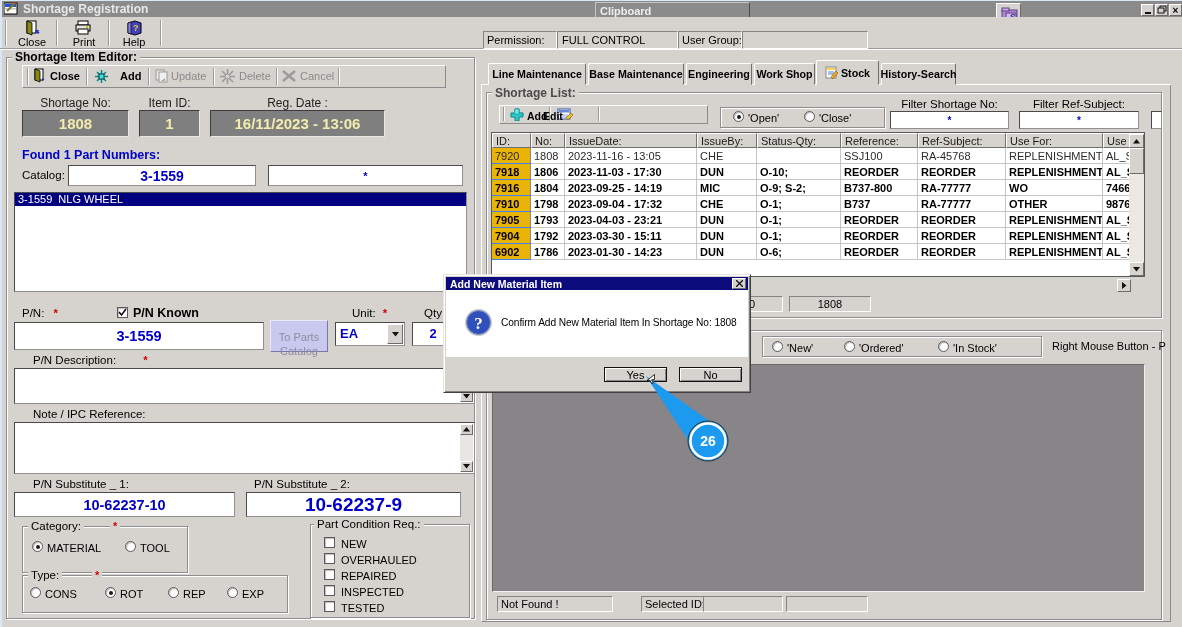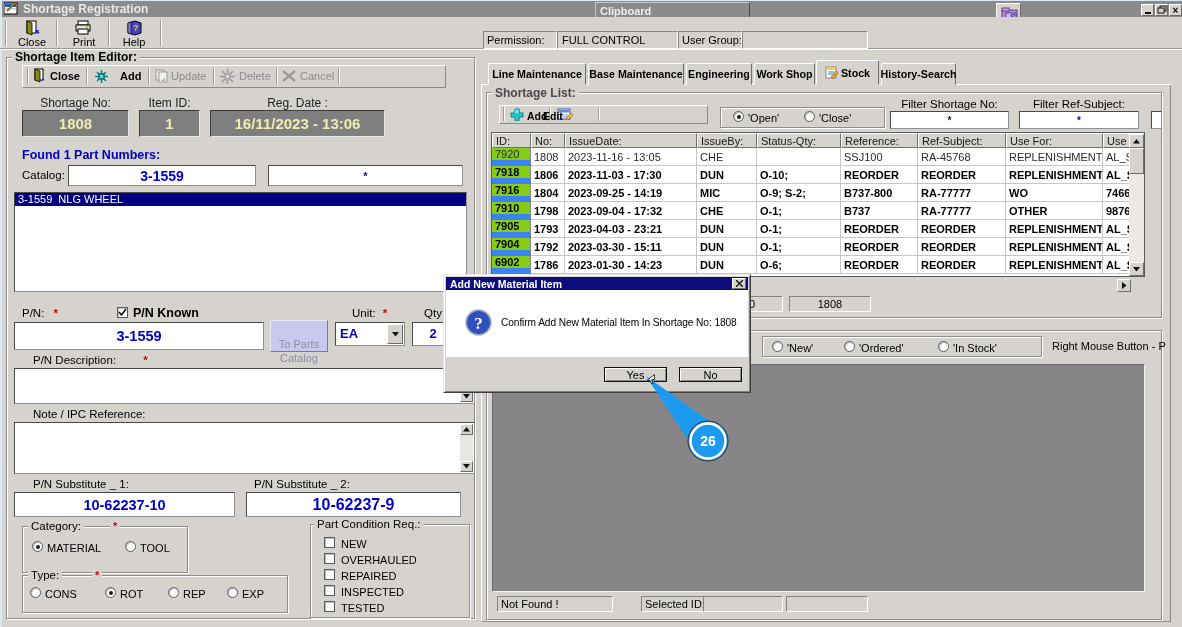--- a/index.html
+++ b/index.html
@@ -17,21 +17,21 @@
 .radio.on::after{content:"";display:block;width:4px;height:4px;border-radius:50%;background:#1a1a1a;margin:2.5px 0 0 2.5px}
 .cb{width:11px;height:11px;background:#fff;border:1px solid #5a5a5a;box-shadow:inset 1px 1px 1px #bcbcbc;display:inline-block}
 .vsep{width:2px;border-left:1px solid #9a9a9a;border-right:1px solid #fff}
 .gv{background:#7f7f7f;border:1px solid;border-color:#3c3c3c #e8e8e8 #e8e8e8 #3c3c3c;color:#f2edae;font-weight:bold;font-size:15px;text-align:center}
 .arrbtn{background:#d6d3ce;border:1px solid;border-color:#fff #6c6c6c #6c6c6c #fff;display:flex;align-items:center;justify-content:center}
 .tab{top:63px;height:22px;background:#d6d3ce;border:1px solid;border-color:#fff #707070 #d6d3ce #fff;border-radius:2px 2px 0 0;font-weight:bold;font-size:10.7px;display:flex;align-items:center;justify-content:center;white-space:nowrap;z-index:2}
 .tab.on{top:60px;height:25px;z-index:3}
 #grid{border-collapse:separate;border-spacing:0;table-layout:fixed;width:654px;font-size:11px}
 #grid td{height:16px;padding:0 0 0 3px;border-right:1px solid #c6c6c6;border-bottom:1px solid #c6c6c6;background:#fff;overflow:hidden;white-space:nowrap;font-weight:bold}
 #grid tr.hd td{height:15px;background:#d6d3ce;border:1px solid;border-color:#fff #707070 #707070 #fff;font-weight:normal;color:#1a1a1a}
-#grid td.idc{background:#84cc16;border-right:1px solid #8a8a8a;border-bottom:6px solid #3b82f6}
+#grid td.idc{background:#eab308;border-right:1px solid #8a8a8a;border-bottom:1px solid #3b82f6}
 #grid tr.n td{font-weight:normal;color:#2a2a2a}
 </style></head>
 <body>
 
 <div class="ab" style="left:0;top:0;width:1182px;height:1px;background:#dae8f6"></div>
 <div class="ab" style="left:0;top:0;width:2px;height:627px;background:#dae8f6"></div>
 
 <div class="ab" style="left:2px;top:1px;width:1180px;height:16px;background:#8b8b8b"></div>
 <div class="ab" style="left:4px;top:2px;width:14px;height:13px">
 <svg width="14" height="13">
@@ -167,21 +167,21 @@
 <div class="ab tb" style="left:14px;top:192px;width:453px;height:100px">
 <div style="background:#000080;color:#fff;height:13px;padding:0 0 0 3px;font-size:11px;line-height:13px">3-1559&nbsp; NLG WHEEL</div>
   </div>
 
 <div class="ab" style="left:22px;top:307px;font-size:11.5px">P/N: <span class="red" style="margin-left:6px">*</span></div>
 <div class="ab cb" style="left:117px;top:307px"><svg width="9" height="9" style="margin:0 0 2px 0">
       <path d="M1 4 L3.5 7 L8 1" stroke="#111" stroke-width="1.6" fill="none"></path>
     </svg></div>
 <div class="ab" style="left:133px;top:306px;font-size:12.5px;font-weight:bold">P/N Known</div>
 <div class="ab tb ctr blue" style="left:14px;top:322px;width:250px;height:28px;font-size:14.5px">3-1559</div>
-<div class="ab" style="left:270px;top:320px;width:58px;height:32px;background:#c9c9ef;border:1px solid;border-color:#e8e8fa #7878a8 #7878a8 #e8e8fa;color:#8c8ca4;text-align:center;font-size:11px;line-height:14px;padding-top:16px">To Parts<br>Catalog</div>
+<div class="ab" style="left:270px;top:320px;width:58px;height:32px;background:#c9c9ef;border:1px solid;border-color:#e8e8fa #7878a8 #7878a8 #e8e8fa;color:#8c8ca4;text-align:center;font-size:11px;line-height:14px;padding-top:9px">To Parts<br>Catalog</div>
 <div class="ab" style="left:352px;top:307px;font-size:11.5px">Unit: <span class="red" style="margin-left:4px">*</span></div>
 <div class="ab tb" style="left:335px;top:322px;width:70px;height:24px">
     <div class="blue" style="margin:3px 0 0 4px;font-size:13px">EA</div>
 <div class="arrbtn" style="position:absolute;right:1px;top:1px;width:16px;height:20px">
       <svg width="7" height="5">
         <path d="M0 0 L7 0 L3.5 4.5 Z" fill="#111"></path>
       </svg>
     </div>
   </div>
 <div class="ab" style="left:424px;top:307px;font-size:11.5px">Qty</div>
@@ -210,21 +210,21 @@
 <div class="arrbtn" style="position:absolute;right:1px;bottom:1px;width:13px;height:11px">
       <svg width="7" height="5">
         <path d="M0 0 L7 0 L3.5 4.5 Z" fill="#111"></path>
       </svg>
     </div>
   </div>
 
 <div class="ab" style="left:33px;top:478px;font-size:11.5px">P/N Substitute _ 1:</div>
 <div class="ab" style="left:254px;top:478px;font-size:11.5px">P/N Substitute _ 2:</div>
 <div class="ab tb ctr blue" style="left:14px;top:492px;width:221px;height:25px;font-size:14.5px">10-62237-10</div>
-<div class="ab tb ctr blue" style="left:246px;top:492px;width:215px;height:25px;font-size:16px">10-62237-9</div>
+<div class="ab tb ctr blue" style="left:246px;top:492px;width:215px;height:25px;font-size:19px">10-62237-9</div>
 
 <div class="ab grp" style="left:22px;top:526px;width:166px;height:47px"></div>
 <div class="glab" style="left:28px;top:520px;font-weight:normal;font-size:11.5px">Category:</div>
 <div class="glab red" style="left:110px;top:520px">*</div>
 <div class="ab radio on" style="left:32px;top:541px"></div>
 <div class="ab" style="left:47px;top:542px">MATERIAL</div>
 <div class="ab radio" style="left:125px;top:541px"></div>
 <div class="ab" style="left:140px;top:542px">TOOL</div>
 
 <div class="ab grp" style="left:22px;top:575px;width:266px;height:38px"></div>

